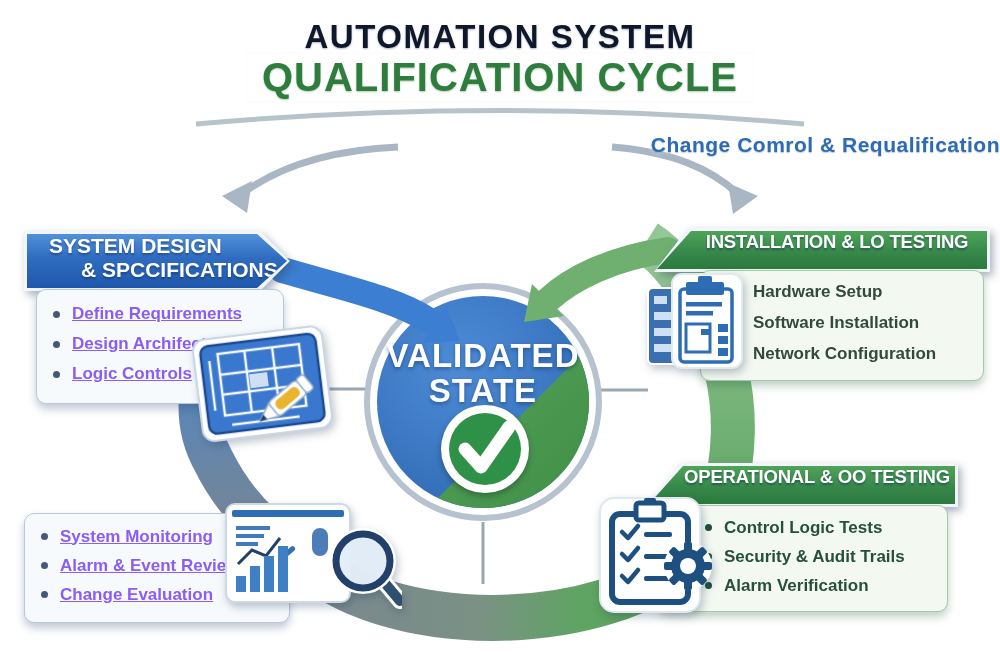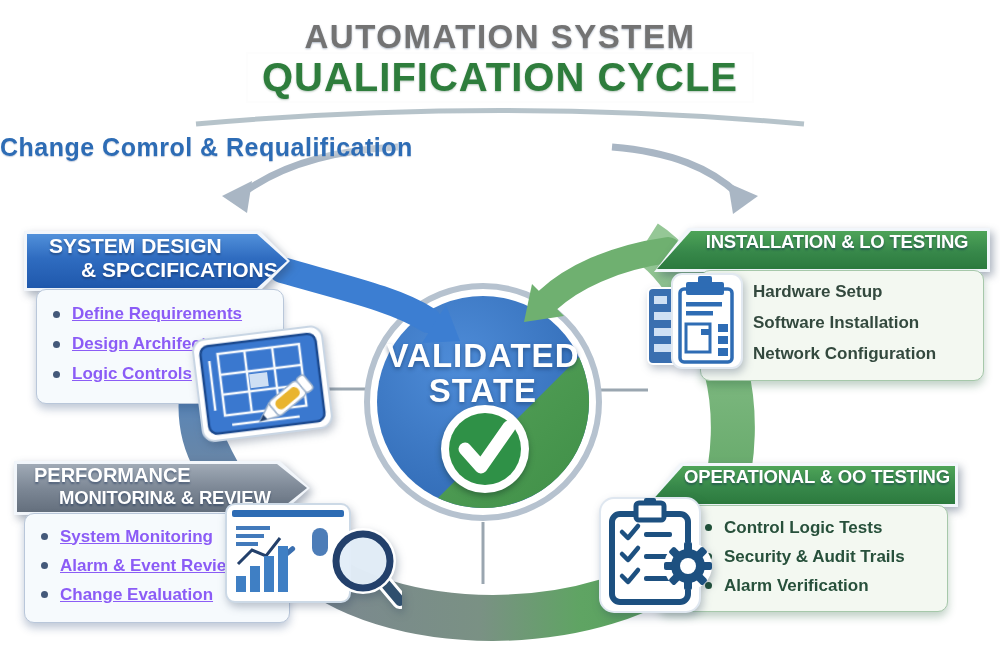--- a/index.html
+++ b/index.html
@@ -4,27 +4,27 @@
 <style>
   html,body{margin:0;padding:0;background:#fff;}
   .canvas{position:relative;width:1000px;height:662px;background:#fff;overflow:hidden;
           font-family:"Liberation Sans",sans-serif;}
   svg{display:block;}
   .bg-svg{position:absolute;left:0;top:0;z-index:1;}
   .circle-svg{position:absolute;left:353px;top:272px;z-index:2;}
   .arrows-svg{position:absolute;left:0;top:0;z-index:3;}
   .icon{position:absolute;z-index:5;filter:drop-shadow(2px 4px 4px rgba(40,60,90,.3));}
   .titles{position:absolute;left:0;top:18px;width:100%;text-align:center;z-index:6;}
-  .title-1{font-size:33px;font-weight:700;letter-spacing:1.5px;color:#737373;
+  .title-1{font-size:33px;font-weight:700;letter-spacing:1.5px;color:#0f172a;
            text-shadow:0 1px 2px rgba(20,50,90,.35);}
   .title-2{display:inline-block;margin-top:-2px;padding:1px 14px;font-size:40px;font-weight:700;
            letter-spacing:1px;color:#2e7d3c;background:#fff;box-shadow:0 0 0 2px #fdfdfd;
            text-shadow:0 1px 2px rgba(20,70,40,.3);}
-  .subtitle{position:absolute;left:0;top:133px;width:100%;text-align:left;z-index:6;
-            font-size:25px;font-weight:700;color:#2d6cb5;letter-spacing:.5px;
+  .subtitle{position:absolute;left:0;top:133px;width:100%;text-align:right;z-index:6;
+            font-size:21px;font-weight:700;color:#2d6cb5;letter-spacing:.5px;
             text-shadow:0 0 4px rgba(255,255,255,.9),0 1px 1px rgba(30,60,120,.35);}
   
   .banner{position:absolute;z-index:4;filter:drop-shadow(3px 4px 4px rgba(40,60,90,.4));}
   .banner .shell{position:absolute;inset:0;background:#f2f6fb;}
   .banner .face{position:absolute;inset:3px;display:flex;flex-direction:column;justify-content:flex-start;}
   .arrow-r .shell,.arrow-r .face{clip-path:polygon(0 0,calc(100% - 30px) 0,100% 50%,calc(100% - 30px) 100%,0 100%);}
   .slant-l .shell,.slant-l .face{clip-path:polygon(34px 0,100% 0,100% 100%,0 100%);}
   .banner-blue .face{background:linear-gradient(180deg,#5190da 0%,#2f6cc0 45%,#1f58ac 100%);}
   .banner-gray .face{background:linear-gradient(180deg,#a0aab6 0%,#7d8896 50%,#646f7d 100%);}
   .banner-green .face{background:linear-gradient(180deg,#4ea458 0%,#37884a 55%,#2c7a3e 100%);}
@@ -193,27 +193,20 @@
       <rect x="40" y="30" width="36" height="4.5"></rect>
         <rect x="40" y="39" width="27" height="4.5"></rect>
       <rect x="72" y="52" width="10" height="8"></rect>
         <rect x="72" y="64" width="10" height="8"></rect>
       <rect x="72" y="76" width="10" height="8"></rect>
     </g>
     <rect x="40" y="52" width="24" height="28" fill="#ffffff" stroke="#2e6cb4" stroke-width="3"></rect>
     <rect x="55" y="57" width="8" height="6" fill="#2e6cb4"></rect>
   </svg>
 
-  <div class="banner arrow-r banner-gray" style="left:14px;top:461px;width:296px;height:54px;">
-    <div class="shell"></div>
-    <div class="face">
-      <div class="t" style="font-size:20px;padding-left:17px;">PERFORMANCE</div>
-      <div class="t" style="font-size:18.5px;padding-left:42px;letter-spacing:-0.2px;">MONITORIN&amp; &amp; REVIEW</div>
-    </div>
-  </div>
   <div class="panel" style="left:24px;top:513px;width:264px;height:100px;padding-top:8px;">
     <div class="row" style="height:29px;padding-left:16px;">
       <span class="dot dot-navy"></span>
       <span class="txt-navy">System Monitoring</span>
     </div>
     <div class="row" style="height:29px;padding-left:16px;">
       <span class="dot dot-navy"></span>
       <span class="txt-navy">Alarm &amp; Event Review</span>
     </div>
     <div class="row" style="height:29px;padding-left:16px;">

